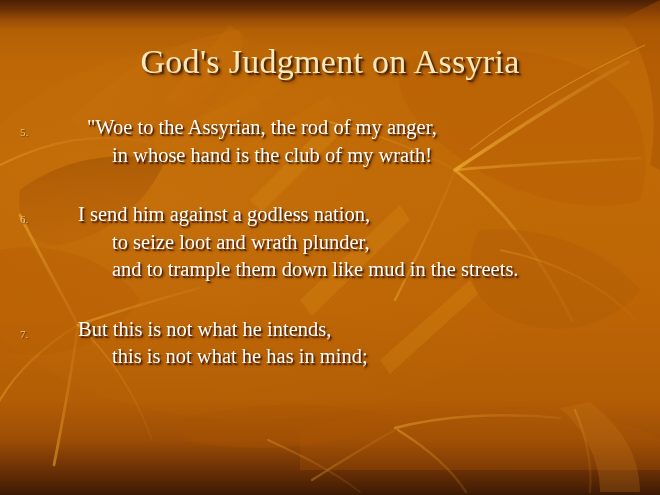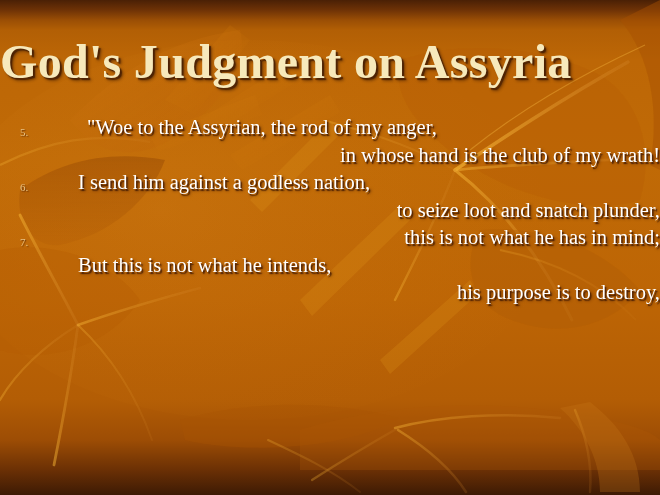--- a/index.html
+++ b/index.html
@@ -41,23 +41,23 @@
     height: 495px;
     pointer-events: none;
   }
 
   
   #title {
     position: absolute;
     left: 0;
     top: 40px;
     width: 660px;
-    text-align: left;
-    font-size: 48px;
-    font-weight: bold;
+    text-align: center;
+    font-size: 34px;
+    font-weight: normal;
     line-height: 44px;
     color: #f7e9bb;
     text-shadow: 2px 2px 1px rgba(60,24,4,0.75),
                  3px 3px 3px rgba(40,16,2,0.45);
     letter-spacing: 0.3px;
     white-space: nowrap;
   }
 
   
   #body {
@@ -86,23 +86,23 @@
   .line {
     font-size: 20.5px;
     line-height: 27.5px;
     color: #ffffff;
     text-shadow: 1.5px 1.5px 1px rgba(70,28,4,0.85),
                  2px 2px 3px rgba(50,20,2,0.5);
     white-space: nowrap;
   }
 
   
-  .line.lead { padding-left: 0; }
-  
-  .line.cont { padding-left: 34px; text-align: right; }
+  .line.lead { padding-left: 0; margin-top: 32px; }
+  
+  .line.cont { padding-left: 34px; }
   
   .line.quote-lead { padding-left: 9px; }
 </style>
 </head>
 <body>
 
 <div id="slide">
 
   <svg id="leaf-art" viewBox="0 0 660 495" preserveAspectRatio="none" aria-hidden="true">
     <defs>
@@ -204,24 +204,24 @@
 
     <div class="verse">
       <span class="verse-num">5.</span>
       <div class="line quote-lead">"Woe to the Assyrian, the rod of my anger,</div>
       <div class="line cont">in whose hand is the club of my wrath!</div>
     </div>
 
     <div class="verse">
       <span class="verse-num">6.</span>
       <div class="line lead">I send him against a godless nation,</div>
-      <div class="line cont">to seize loot and snatch plunder,</div>
+      <div class="line cont">to seize loot and wrath plunder,</div>
+      <div class="line cont">and to trample them down like mud in the streets.</div>
     </div>
 
     <div class="verse">
       <span class="verse-num">7.</span>
+      <div class="line lead">But this is not what he intends,</div>
       <div class="line cont">this is not what he has in mind;</div>
-      <div class="line lead">But this is not what he intends,</div>
-      <div class="line cont">his purpose is to destroy,</div>
     </div>
 
   </div>
 </div>
 
 </body></html>

